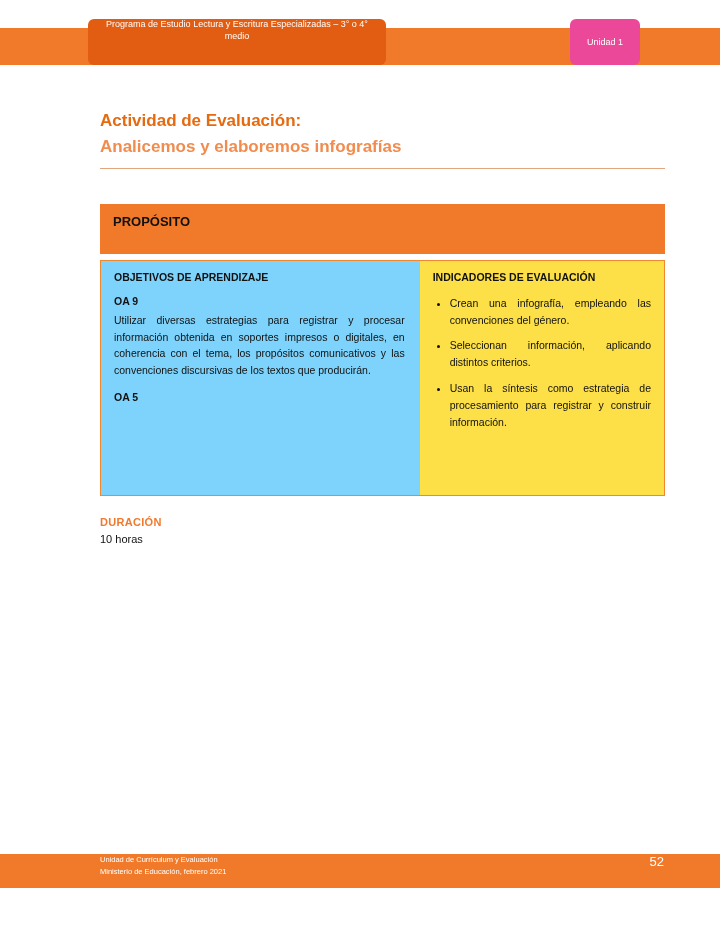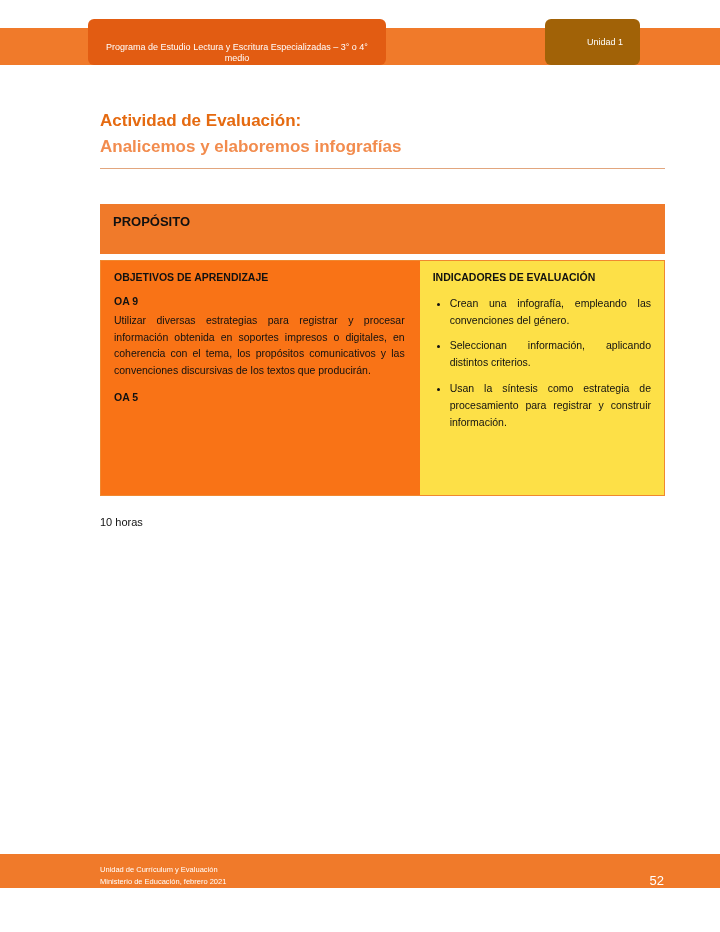--- a/index.html
+++ b/index.html
@@ -19,38 +19,38 @@
     height: 37px;
     background: #F07A2A;
   }
   .program-tab {
     position: absolute;
     left: 88px; top: -9px;
     height: 46px;
     width: 298px;
     background: #E25C12;
     border-radius: 6px;
-    display: flex; align-items: flex-end; justify-content: center;
+    display: flex; align-items: flex-start; justify-content: center;
     padding: 0 10px;
     box-sizing: border-box;
   }
   .program-tab span {
     color: #ffffff;
     font-size: 9px;
     text-align: center;
     line-height: 1.3;
   }
   .unit-tab {
     position: absolute;
     right: 80px; top: -9px;
     height: 46px;
     width: 70px;
-    background: #a16207;
+    background: #ec4899;
     border-radius: 6px;
-    display: flex; align-items: center; justify-content: center; padding-left: 25px;
+    display: flex; align-items: center; justify-content: center;
   }
   .unit-tab span { color: #ffffff; font-size: 9px; }
 
   
   .content {
     position: absolute;
     left: 100px; right: 55px;
     top: 94px;
     margin-top: 16px;
   }
@@ -101,21 +101,21 @@
 
   .oa-table {
     margin-top: 6px;
     display: flex;
     border: 1px solid #F0882F;
     box-sizing: border-box;
     min-height: 236px;
   }
   .col-left {
     width: 56.6%;
-    background: #f97316;
+    background: #7dd3fc;
     padding: 10px 15px 14px 13px;
     box-sizing: border-box;
   }
   .col-right {
     width: 43.4%;
     background: #fde047;
     padding: 10px 13px 14px 13px;
     box-sizing: border-box;
   }
   .col-head {
@@ -163,21 +163,21 @@
   }
 
   
   .bottom-band {
     position: absolute;
     left: 0; right: 0;
     bottom: 44px;
     height: 34px;
     background: #F07A2A;
     display: flex;
-    align-items: flex-end;
+    align-items: flex-start;
     justify-content: space-between;
     padding: 0 56px 0 100px;
     box-sizing: border-box;
   }
   .footer-left {
     display: flex;
     flex-direction: column;
     color: #ffffff;
     font-size: 7.5px;
     line-height: 1.6;
@@ -227,20 +227,21 @@
         <h3 class="col-head">INDICADORES DE EVALUACIÓN</h3>
         <ul class="ind-list">
           <li>Crean una infografía, empleando las convenciones del género.</li>
           <li>Seleccionan información, aplicando distintos criterios.</li>
           <li>Usan la síntesis como estrategia de procesamiento para registrar y construir información.</li>
         </ul>
       </div>
     </section>
 
     <section class="duracion">
+      <h3>DURACIÓN</h3>
       <p>10 horas</p>
     </section>
 
   </main>
 
   <footer class="bottom-band">
     <div class="footer-left">
       <span>Unidad de Currículum y Evaluación</span>
       <span>Ministerio de Educación, febrero 2021</span>
     </div>

